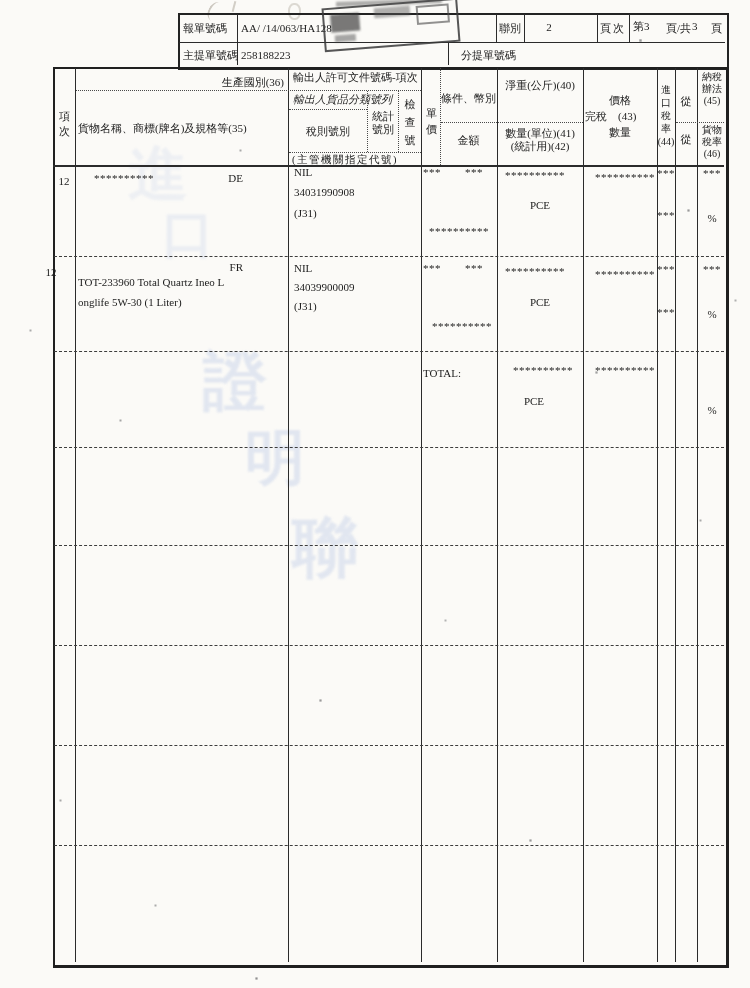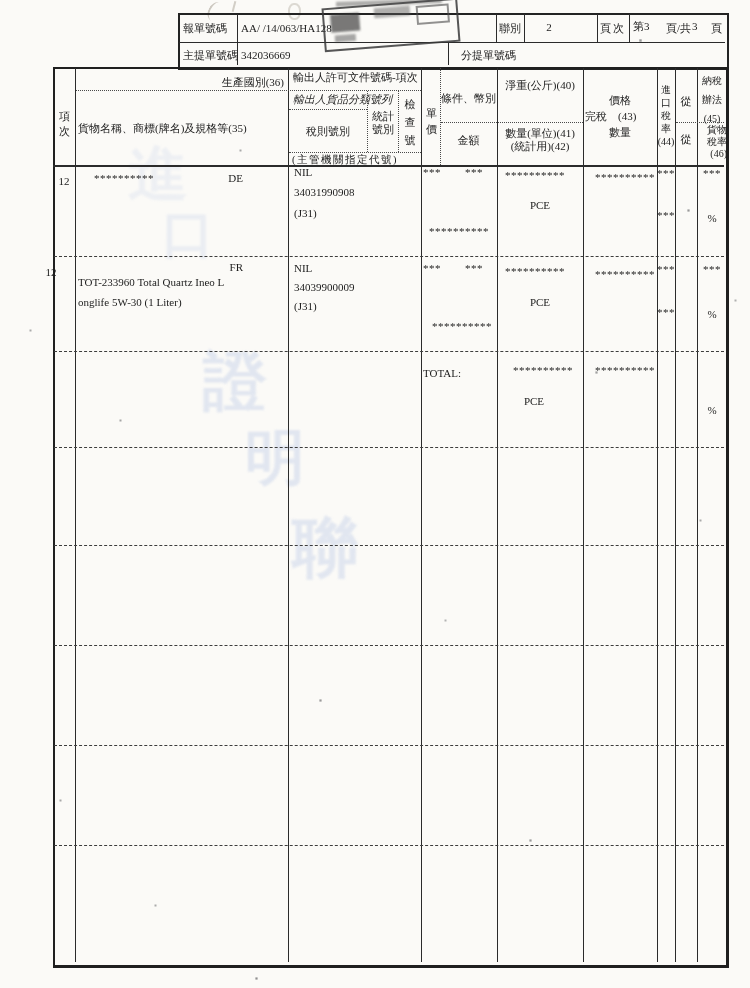--- a/index.html
+++ b/index.html
@@ -56,21 +56,21 @@
   <div class="t" style="left:183px;top:22px;">報單號碼</div>
   <div class="t" style="left:241px;top:22px;">AA/ /14/063/HA128</div>
   <div class="t" style="left:499px;top:22px;">聯別</div>
   <div class="t tc" style="left:524px;top:21px;width:50px;">2</div>
   <div class="t" style="left:600px;top:22px;letter-spacing:2px;">頁次</div>
   <div class="t" style="left:633px;top:20px;">第3</div>
   <div class="t" style="left:666px;top:22px;">頁/共</div>
   <div class="t" style="left:692px;top:20px;">3</div>
   <div class="t" style="left:711px;top:22px;">頁</div>
   <div class="t" style="left:183px;top:49px;">主提單號碼</div>
-  <div class="t" style="left:241px;top:49px;">342036669</div>
+  <div class="t" style="left:241px;top:49px;">258188223</div>
   <div class="t" style="left:461px;top:49px;">分提單號碼</div>
 
   <div style="position:absolute;left:323px;top:3px;width:132px;height:40px;border:2px solid #3a3a3a;transform:rotate(-4.5deg);opacity:.85;">
     <div class="stampmark" style="left:6px;top:5px;width:29px;height:18px;background:#3d3d3d;opacity:.8;"></div>
     <div class="stampmark" style="left:9px;top:26px;width:21px;height:7px;background:#555;opacity:.6;"></div>
     <div class="stampmark" style="left:50px;top:2px;width:36px;height:10px;background:#5a5a5a;opacity:.55;"></div>
     <div class="stampmark" style="left:92px;top:3px;width:29px;height:15px;border:2px solid #4a4a4a;opacity:.7;filter:blur(.4px);"></div>
   </div>
   <div style="position:absolute;left:336px;top:0;width:106px;height:5px;background:#4f4f4f;opacity:.45;filter:blur(1px);transform:rotate(-2deg);"></div>
 
@@ -126,24 +126,24 @@
   <div class="t tc" style="left:583px;top:94px;width:74px;">價格</div>
   <div class="t" style="left:585px;top:110px;">完稅　(43)</div>
   <div class="t tc" style="left:583px;top:126px;width:74px;">數量</div>
   <div class="t tc ml" style="left:657px;top:83px;width:18px;font-size:10px;line-height:13px;">進
 口
 稅
 率
 (44)</div>
   <div class="t tc" style="left:675px;top:95px;width:22px;">從</div>
   <div class="t tc" style="left:675px;top:133px;width:22px;">從</div>
-  <div class="t tc ml" style="left:697px;top:71px;width:30px;font-size:10px;line-height:19px;">納稅
+  <div class="t tc ml" style="left:697px;top:71px;width:30px;font-size:10px;line-height:12px;">納稅
 辦法
 (45)</div>
-  <div class="t tc ml" style="left:697px;top:124px;width:30px;font-size:10px;line-height:12px;text-align:right;">貨物
+  <div class="t tc ml" style="left:697px;top:124px;width:30px;font-size:10px;line-height:12px;">貨物
 稅率
 (46)</div>
 
   <div class="t tc" style="left:53px;top:175px;width:22px;">12</div>
   <div class="t ast" style="left:94px;top:172px;">**********</div>
   <div class="t tr" style="left:203px;top:166px;width:40px;margin-top:6px;">DE</div>
   <div class="t" style="left:294px;top:166px;">NIL</div>
   <div class="t" style="left:294px;top:186px;">34031990908</div>
   <div class="t" style="left:294px;top:207px;">(J31)</div>
   <div class="t ast" style="left:423px;top:166px;">***</div>

